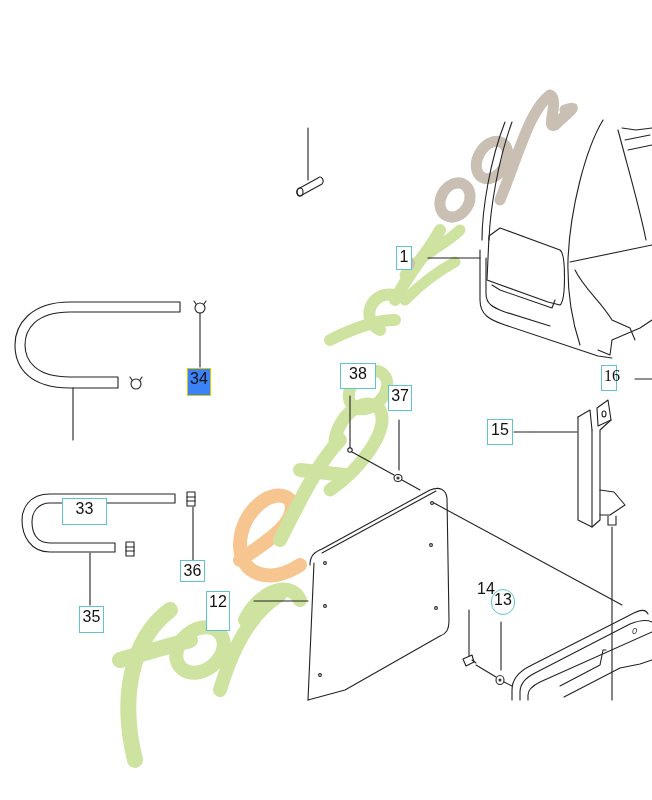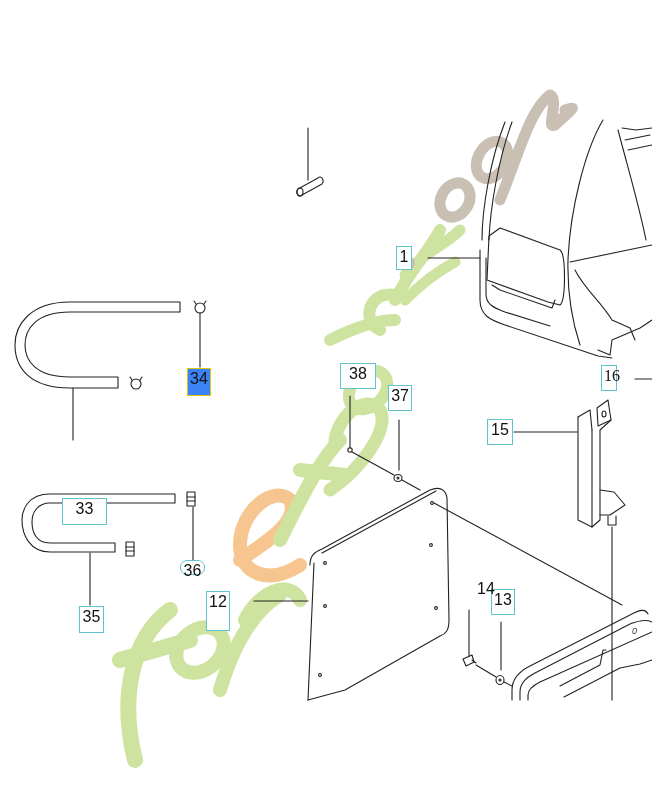--- a/index.html
+++ b/index.html
@@ -161,22 +161,22 @@
       <path d="M528 700 L 528 695 C 528 690, 532 686, 540 682 L 652 632"></path>
       <path d="M560 686 L 600 665 L 603 650 L 606 650"></path>
       <path d="M564 697 L 620 668 L 640 664 L 652 660"></path>
       <text x="632" y="634" font-size="9" stroke="none" fill="#333" font-style="italic">0</text>
     </g>
   </g>
 </svg>
 
 <div class="callout" style="left:396px;top:246px;width:16px;height:24px;"><span>1</span></div>
 <div class="callout" style="left:206px;top:591px;width:24px;height:40px;"><span>12</span></div>
-<div class="callout" style="left:491px;top:589px;width:24px;height:26px;"><span>13</span></div>
+<div class="callout" style="left:491px;top:589px;width:24px;height:26px;border-radius:12px;"><span>13</span></div>
 <div class="callout plain" style="left:457px;top:578px;width:26px;height:24px;"><span>14</span></div>
 <div class="callout" style="left:487px;top:419px;width:26px;height:26px;"><span>15</span></div>
 <div class="callout" style="left:601px;top:365px;width:16px;height:26px;font-family:Liberation Serif, serif;"><span>16</span></div>
 <div class="callout" style="left:62px;top:458px;width:45px;height:27px;margin-top:40px;"><span>33</span></div>
 <div class="callout highlight" style="left:187px;top:368px;width:24px;height:28px;"><span>34</span></div>
 <div class="callout" style="left:79px;top:606px;width:25px;height:27px;"><span>35</span></div>
-<div class="callout" style="left:180px;top:560px;width:25px;height:15px;border-radius:7px;"><span>36</span></div>
+<div class="callout" style="left:180px;top:560px;width:25px;height:22px;"><span>36</span></div>
 <div class="callout" style="left:388px;top:385px;width:24px;height:26px;text-align:right;"><span>37</span></div>
 <div class="callout" style="left:340px;top:363px;width:36px;height:26px;"><span>38</span></div>
 
 </body></html>

